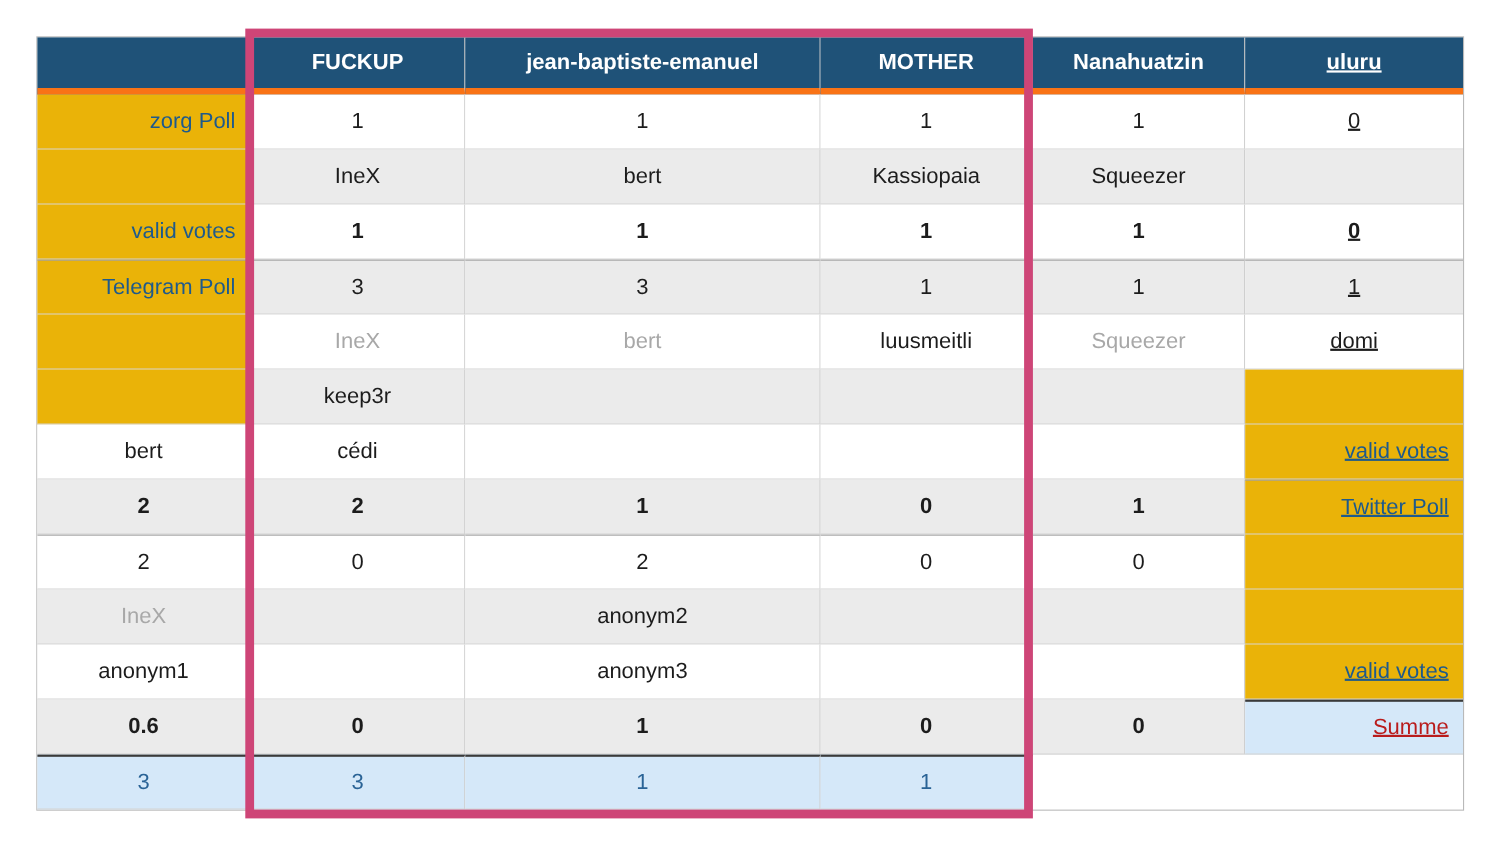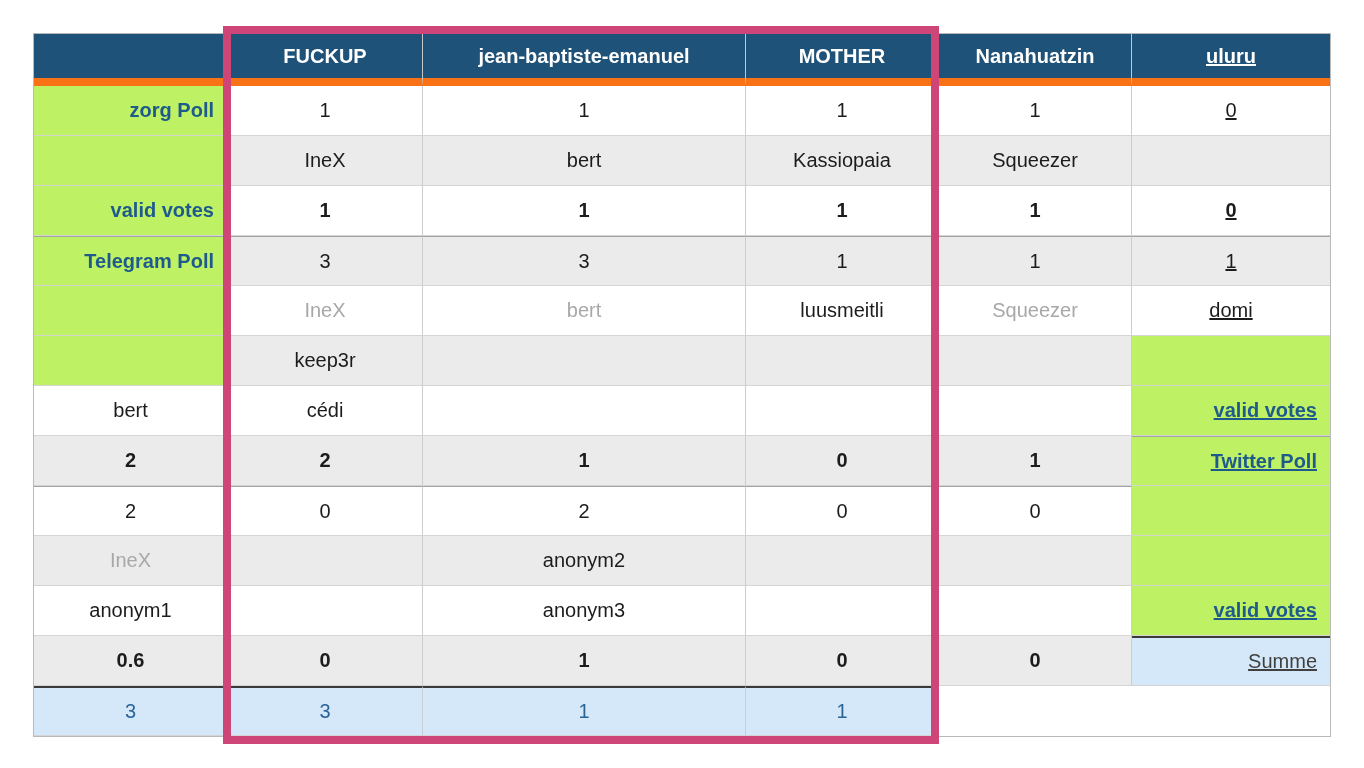--- a/index.html
+++ b/index.html
@@ -18,28 +18,28 @@
     box-sizing:border-box;
     display:flex;align-items:center;justify-content:center;
     font-size:20px;color:#1c1c1c;
     border-right:1px solid #cdcdcd;
     border-bottom:1px solid #d4d4d4;
     overflow:hidden;white-space:nowrap;
   }
   .cell:nth-child(6n){border-right:none;text-decoration:underline;}
   .header{
     height:52px;background:#1F5278;color:#ffffff;font-weight:bold;
-    border-bottom:8px solid #f97316;border-right:1px solid #c6c6c6;
+    border-bottom:6px solid #f97316;border-right:1px solid #c6c6c6;
   }
   .body-cell{height:50px;}
   .label{
     justify-content:flex-end;padding-right:13px;
-    font-weight:bold;color:#1E5A8C;background:#bef264;
+    font-weight:normal;color:#1E5A8C;background:#eab308;
   }
-  .sum-label{font-weight:normal;color:#404040;}
+  .sum-label{font-weight:normal;color:#b91c1c;}
   .bg-white{background:#ffffff;}
   .bg-gray{background:#EBEBEB;}
   .bg-sum{background:#D5E8F9;}
   .bold{font-weight:bold;}
   .muted{color:#A8A8A8;}
   .sum-text{color:#2A6396;}
   .sect{border-top:1px solid #a3a3a3;}
   .sumline{border-top:2px solid #3A3A3A;}
   .highlight{
     position:absolute;left:223px;top:26px;width:716px;height:718px;

